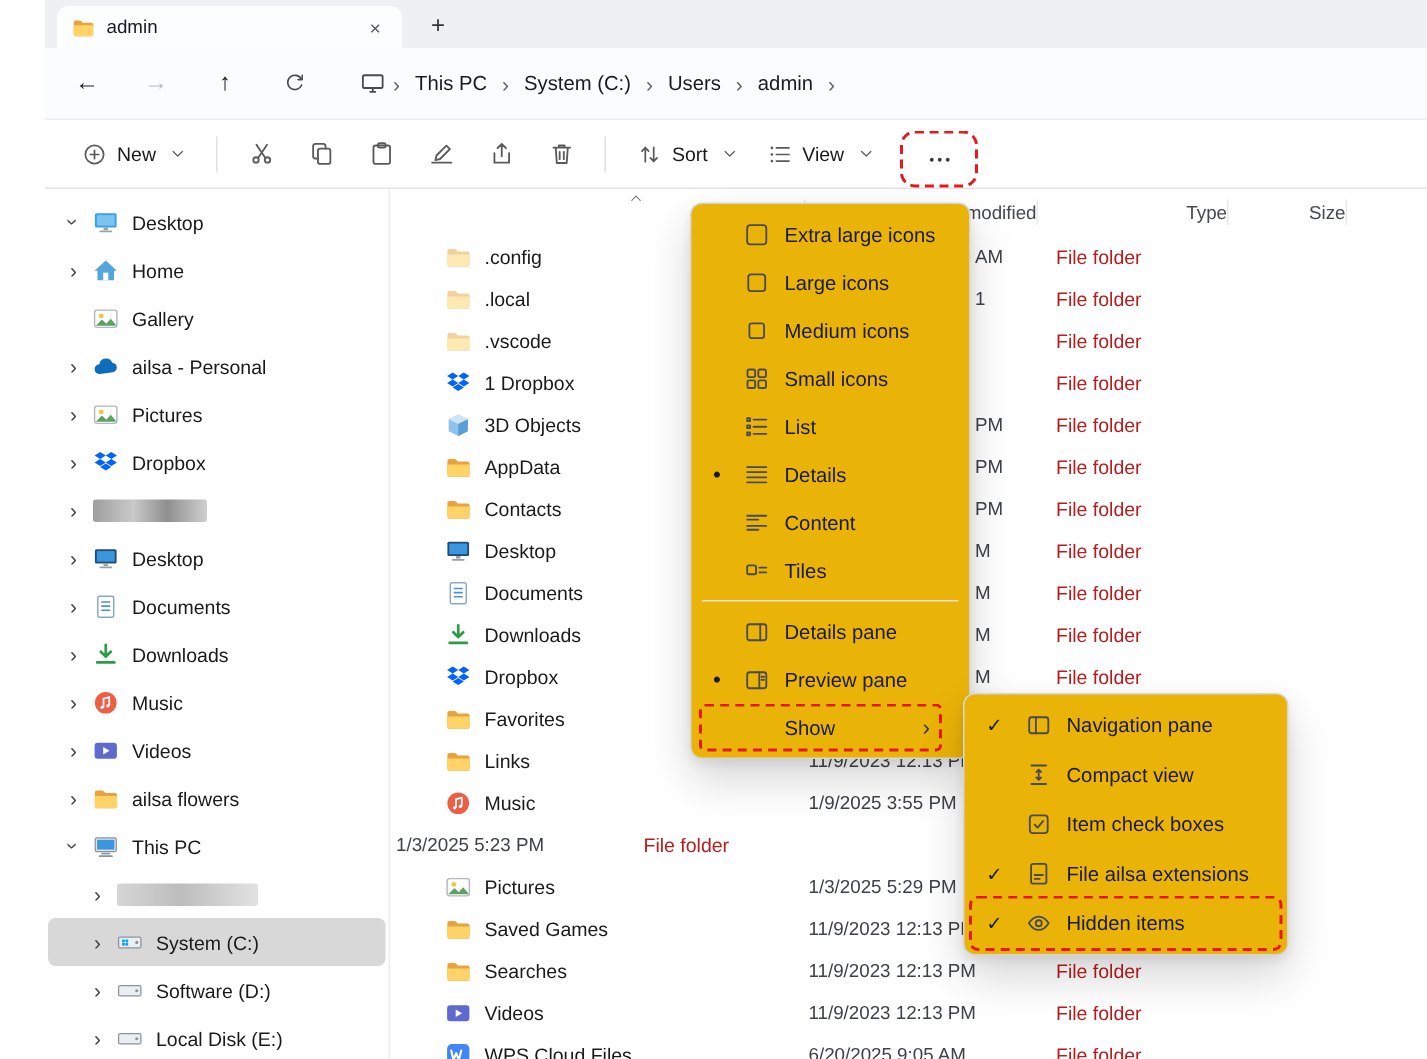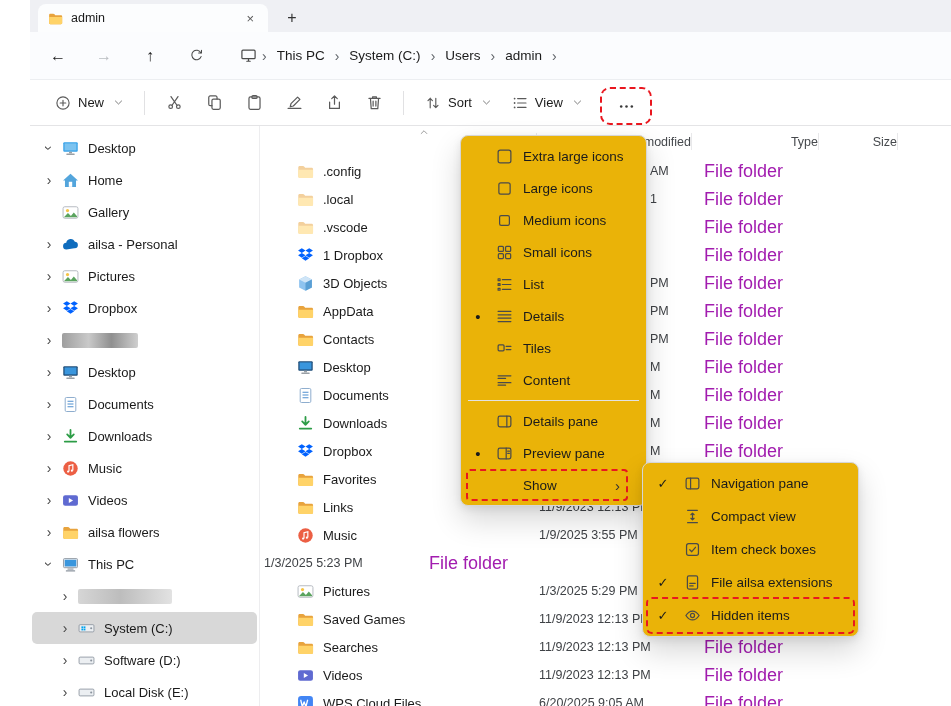--- a/index.html
+++ b/index.html
@@ -58,21 +58,21 @@
   .col-size{width:79px;padding-left:13px;}
   .col-end{width:40px;}
   .col:not(.col-name)::before{content:'';position:absolute;left:0;top:7px;bottom:7px;width:1px;background:#e8e8ea;}
   .sortcaret{position:absolute;left:158px;top:1px;width:10px !important;height:10px !important;}
   .ic.sortcaret{display:inline-flex;}
   .frow{height:28px;display:flex;align-items:center;}
   .c-name{width:275px;display:flex;align-items:center;padding-left:36px;font-size:13px;white-space:nowrap;}
   .c-name .ic{width:17px;height:17px;min-width:17px;margin-right:9px;}
   .c-date{width:155px;font-size:12.5px;color:#3f4246;padding-left:3px;white-space:nowrap;}
   .c-date.frag{padding-left:114px;}
-  .c-type{width:127px;font-size:18px;color:#a21caf;padding-left:13px;}
+  .c-type{width:127px;font-size:13px;color:#b91c1c;padding-left:13px;}
   .c-size{width:79px;}
 
   
   .menu{position:absolute;background:#eab308;border:1px solid #d6d6d6;border-radius:8px;box-shadow:0 14px 30px rgba(0,0,0,.16),0 3px 8px rgba(0,0,0,.08);padding:4px 5px;}
   .view-menu{left:430px;top:135px;width:187px;z-index:10;}
   .show-submenu{left:612px;top:462px;width:217px;z-index:11;}
   .menu-item{height:32px;display:flex;align-items:center;border-radius:4px;font-size:13.5px;color:#1b1b1b;}
   .show-submenu .menu-item{height:33px;}
   .m-check{width:24px;min-width:24px;text-align:center;font-size:15px;color:#1b1b1b;}
   .show-submenu .m-check{width:30px;min-width:30px;font-size:13px;}
@@ -786,34 +786,34 @@
             <svg viewBox="0 0 16 16" fill="none" stroke="#4a4a4a" stroke-width="1.15" stroke-linecap="round" stroke-linejoin="round">
               <path d="M2 3.2h12M2 6.4h12M2 9.6h12M2 12.8h12"></path>
             </svg>
           </span>
           <span class="m-label">Details</span>
         </div>
         <div class="menu-item">
           <span class="m-check"></span>
           <span class="m-icon">
             <svg viewBox="0 0 16 16" fill="none" stroke="#4a4a4a" stroke-width="1.15" stroke-linecap="round" stroke-linejoin="round">
+              <path d="M2 3.6h12M2 6h7M2 10h12M2 12.4h7"></path>
+            </svg>
+          </span>
+          <span class="m-label">Content</span>
+        </div>
+        <div class="menu-item">
+          <span class="m-check"></span>
+          <span class="m-icon">
+            <svg viewBox="0 0 16 16" fill="none" stroke="#4a4a4a" stroke-width="1.15" stroke-linecap="round" stroke-linejoin="round">
               <rect x="2" y="4.6" width="5.6" height="5.6" rx="1"></rect>
               <path d="M9.6 6h4.4M9.6 9h4.4"></path>
             </svg>
           </span>
           <span class="m-label">Tiles</span>
-        </div>
-        <div class="menu-item">
-          <span class="m-check"></span>
-          <span class="m-icon">
-            <svg viewBox="0 0 16 16" fill="none" stroke="#4a4a4a" stroke-width="1.15" stroke-linecap="round" stroke-linejoin="round">
-              <path d="M2 3.6h12M2 6h7M2 10h12M2 12.4h7"></path>
-            </svg>
-          </span>
-          <span class="m-label">Content</span>
         </div>
         <div class="menu-sep"></div>
         <div class="menu-item">
           <span class="m-check"></span>
           <span class="m-icon">
             <svg viewBox="0 0 16 16" fill="none" stroke="#4a4a4a" stroke-width="1.15" stroke-linecap="round" stroke-linejoin="round">
               <rect x="2" y="3" width="12" height="10" rx="1.6"></rect>
               <path d="M10.2 3v10"></path>
             </svg>
           </span>

